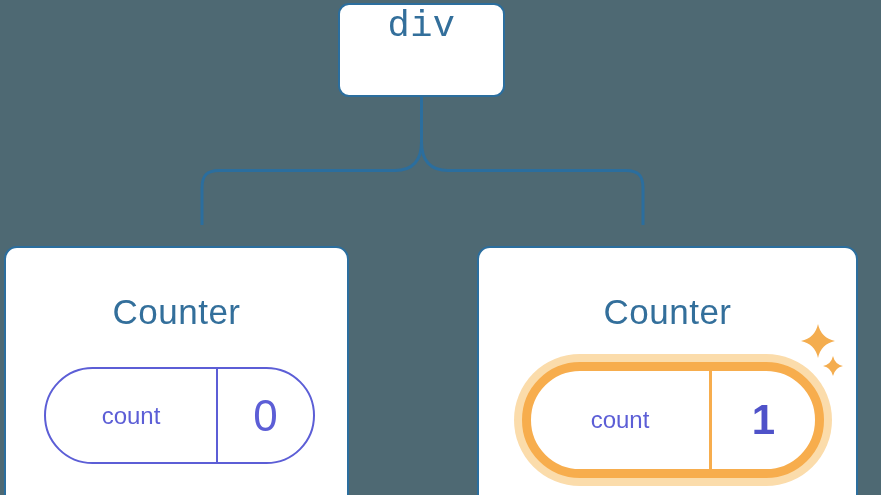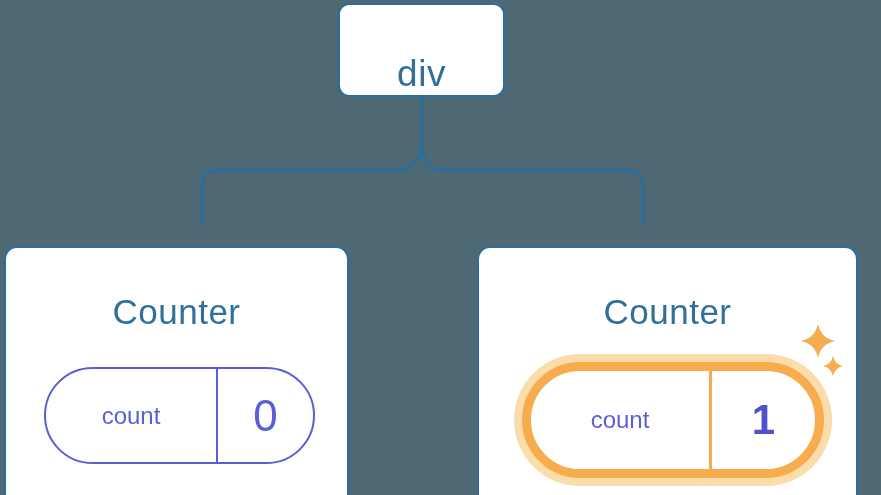--- a/index.html
+++ b/index.html
@@ -33,22 +33,23 @@
   }
   .node-root{
     position:absolute;
     left:338px; top:3px;
     width:167px; height:94px;
     box-sizing:border-box;
     background:var(--card-bg);
     border:2.5px solid var(--line-blue);
     border-radius:11px;
     display:flex;
-    align-items:flex-end;
+    align-items:flex-start;
     justify-content:center;
+    font-family:Liberation Mono, monospace;
   }
   .node-root .root-label{
     color:var(--title-blue);
     font-size:37px;
     font-weight:500;
     letter-spacing:0.5px;
   }
   .card{
     position:absolute;
     box-sizing:border-box;

